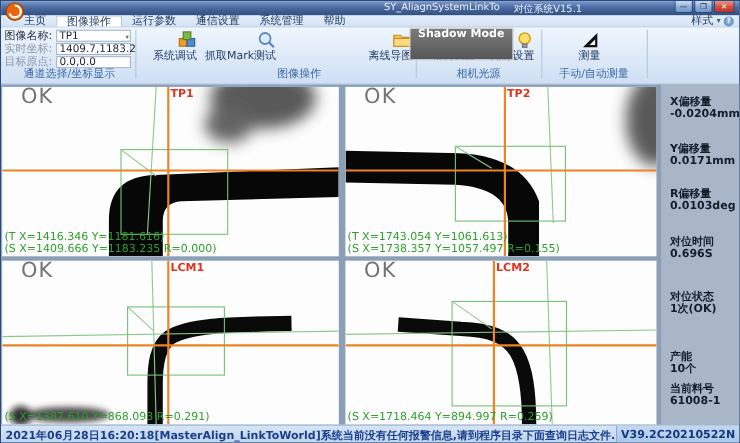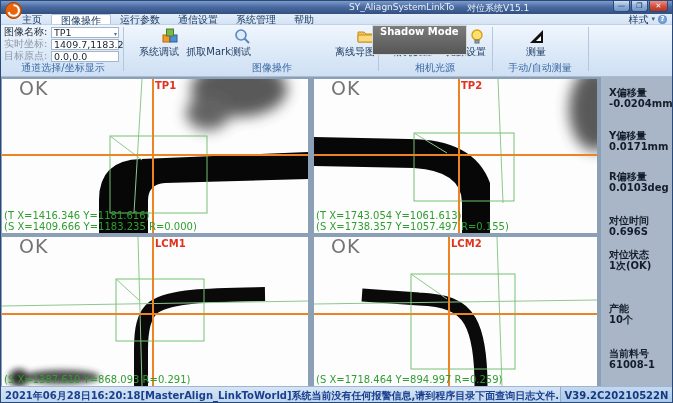--- a/index.html
+++ b/index.html
@@ -92,21 +92,21 @@
   .ok-text {
     position:absolute; left:17px; top:-5px; font-size:19px; font-weight:500;
     color:#737373; letter-spacing:1px; line-height:28px;
   }
   .cam-label { position:absolute; top:1px; font-size:10px; font-weight:bold; color:#e0321e; }
   .coords { position:absolute; left:2px; bottom:1px; font-size:10px; color:#2f9e2f; line-height:11px; white-space:nowrap; }
   
   .sidebar { position:absolute; left:600px; top:0; width:73px; height:309px; background:#a9b6c8; }
   .sidebar-divider { position:absolute; left:596px; top:0; width:4px; height:309px; background:#8ba0b6; }
   .metric { position:absolute; left:8px; font-size:10px; font-weight:bold; color:#141d2a; line-height:11px; white-space:nowrap; }
-  .m0{top:10px} .m1{top:53px} .m2{top:94px} .m3{top:138px} .m4{top:172px} .m5{top:226px} .m6{top:271px}
+  .m0{top:10px} .m1{top:53px} .m2{top:94px} .m3{top:138px} .m4{top:188px} .m5{top:242px} .m6{top:271px}
   
   .statusbar {
     position:absolute; left:0; top:385px; width:100%; height:18px;
     background:linear-gradient(#d6e5f5,#bcd4ec); border-top:1px solid #9fb6d2;
     display:flex; align-items:center;
   }
   .status-msg { font-size:10px; font-weight:bold; color:#1b3f8e; padding-left:4px; white-space:nowrap; overflow:hidden; flex:1; }
   .version-box {
     width:112px; height:100%; background:linear-gradient(#c4d9f0,#a8c6e8);
     border-left:1px solid #8fabd0; font-size:10px; font-weight:bold; color:#14387f;

